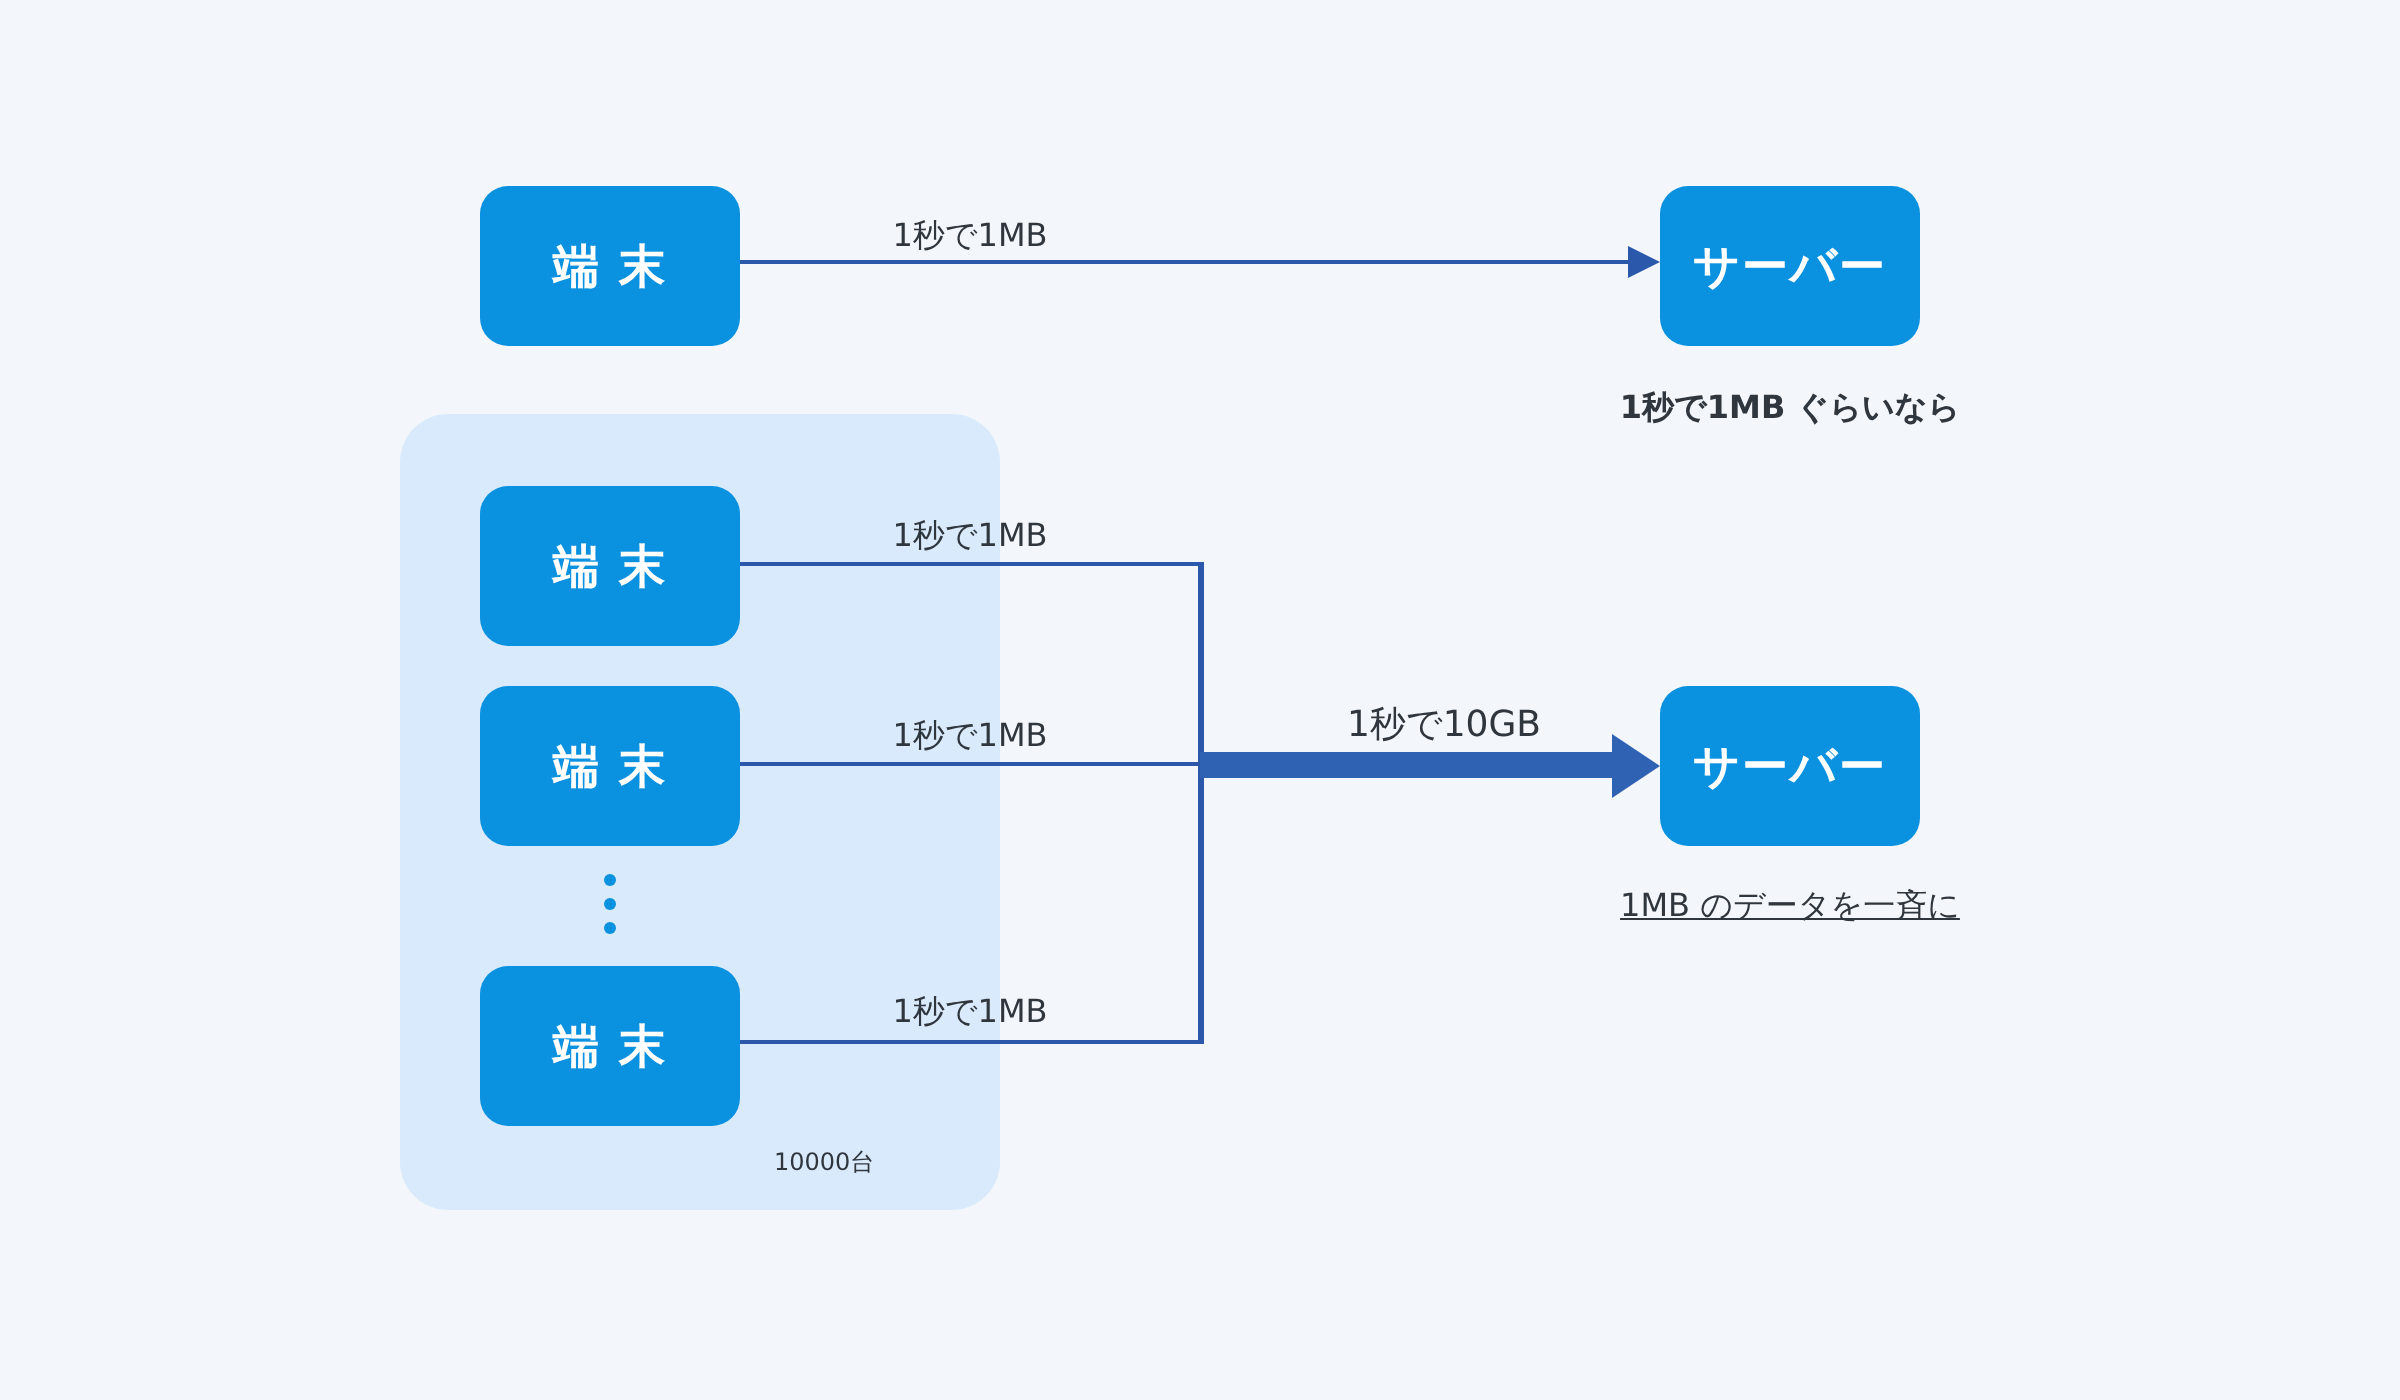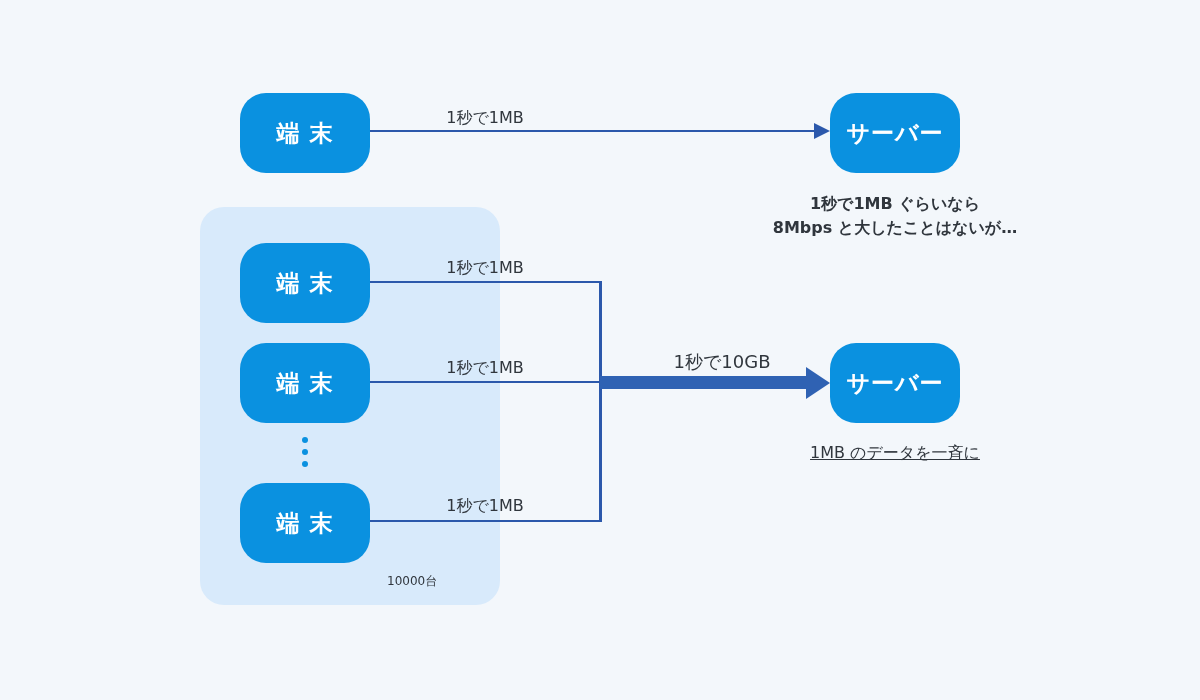--- a/index.html
+++ b/index.html
@@ -4,21 +4,21 @@
 <style>
   :root{
     --bg:#f3f7fb; --panel:#d8eafb; --accent:#0a91e0; --line:#2b58ab;
     --thick:#2f62b3; --ink:#30363d; --box-text:#ffffff;
   }
   *{margin:0;padding:0;box-sizing:border-box;}
   html,body{width:1200px;height:700px;}
   body{font-family:"DejaVu Sans","Liberation Sans",sans-serif;background:var(--bg);}
   .canvas{position:relative;width:1200px;height:700px;background:var(--bg);overflow:hidden;}
 
-  .node{position:absolute;width:130px;height:80px;border-radius:26px;background:var(--accent);
+  .node{position:absolute;width:130px;height:80px;border-radius:14px;background:var(--accent);
         display:flex;align-items:center;justify-content:center;color:var(--box-text);
         font-weight:bold;font-size:23px;letter-spacing:1px;}
   .panel{position:absolute;left:200px;top:207px;width:300px;height:398px;border-radius:24px;
          background:var(--panel);}
 
   .hline{position:absolute;height:2px;background:var(--line);}
   .vline{position:absolute;width:3px;background:var(--line);}
   .arrowhead{position:absolute;width:0;height:0;}
   .head-thin{border-top:8px solid transparent;border-bottom:8px solid transparent;
              border-left:16px solid var(--line);}
@@ -48,21 +48,20 @@
   <div class="arrowhead head-thin" style="left:814px;top:123px;"></div>
 
   <div class="rate" style="top:108px;">1秒で1MB</div>
 
   <div class="node" style="left:830px;top:93px;">
     <span>サーバー</span>
   </div>
 
   <div class="caption" style="top:192px;font-weight:bold;">
     <div>1秒で1MB ぐらいなら</div>
-    <div>8Mbps と大したことはないが…</div>
   </div>
 
   <div class="panel"></div>
 
   <div class="node" style="left:240px;top:243px;">
     <span>端 末</span>
   </div>
   <div class="node" style="left:240px;top:343px;">
     <span>端 末</span>
   </div>

